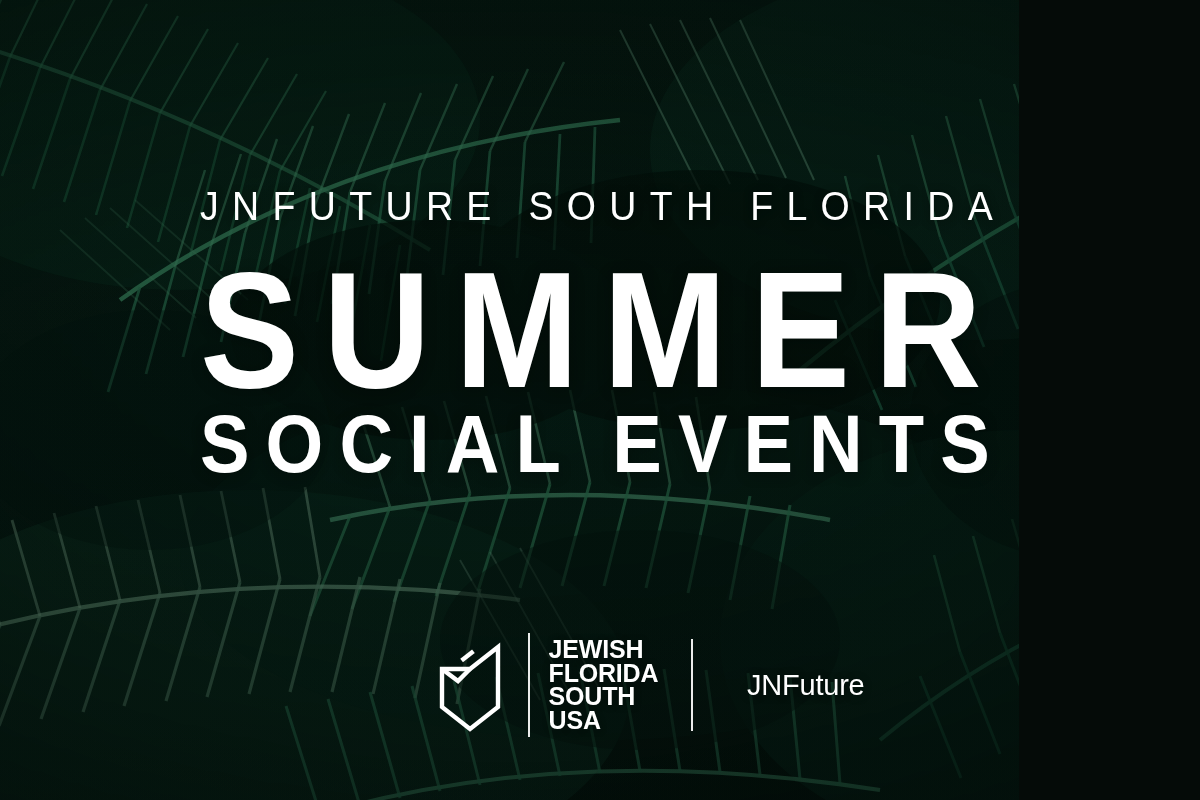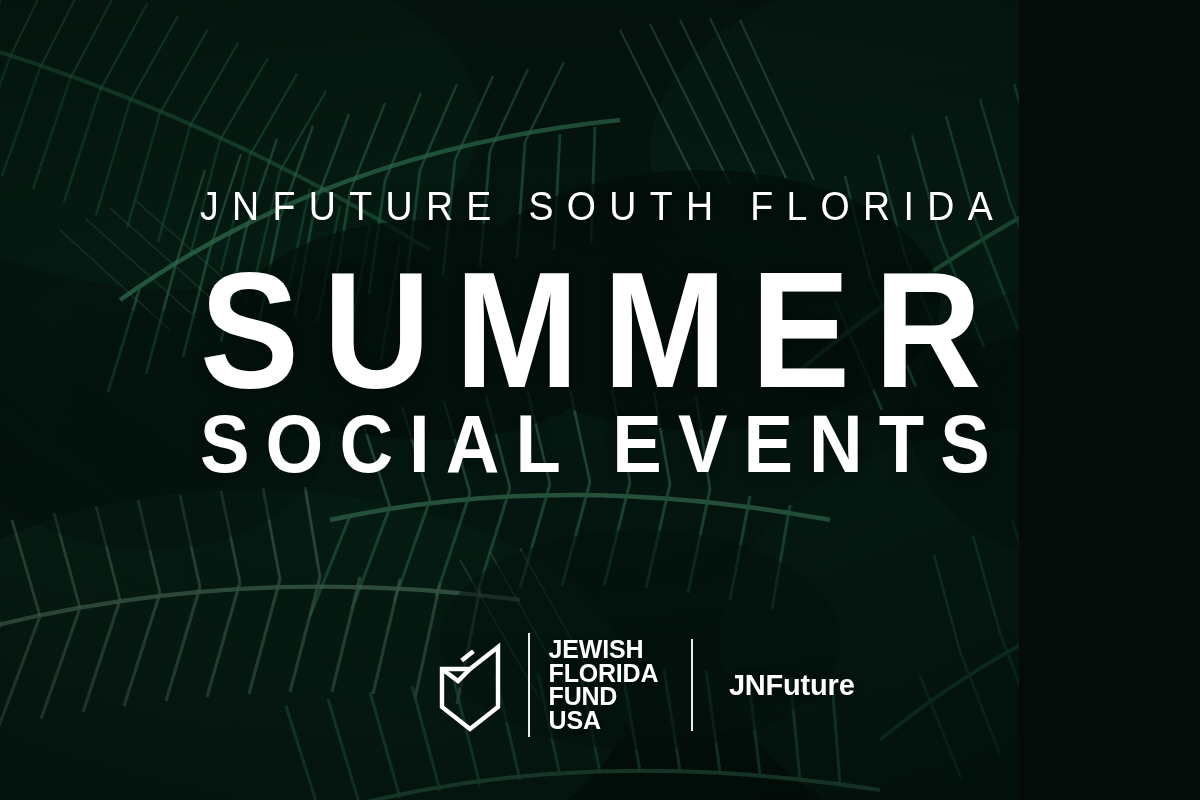--- a/index.html
+++ b/index.html
@@ -128,23 +128,23 @@
   .logo-rule2 {
     width:1.6px;
     height:92px;
     background:#ffffff;
     opacity:0.92;
     flex:0 0 auto;
     margin-left:33px;
   }
 
   .logo-subbrand {
-    margin-left:36px;
+    margin-left:54px;
     color:#ffffff;
-    font-weight:700;
+    font-weight:400;
     font-size:29px;
     letter-spacing:-0.2px;
     white-space:nowrap;
     flex:0 0 auto;
     text-shadow:0 1px 8px rgba(0,0,0,0.38);
   }
 </style>
 </head>
 <body>
 
@@ -452,21 +452,21 @@
 
         <rect x="22" y="17" width="15" height="4.4" fill="#ffffff" transform="rotate(-38 29 19)"></rect>
       </svg>
     </div>
 
     <div class="logo-rule"></div>
 
     <div class="logo-wordmark">
       <span>JEWISH</span>
       <span>FLORIDA</span>
-      <span>FUND</span>
+      <span>SOUTH</span>
       <span>USA</span>
     </div>
 
     <div class="logo-rule2"></div>
 
     <div class="logo-subbrand">JNFuture</div>
   </div>
 
 </div>
 

